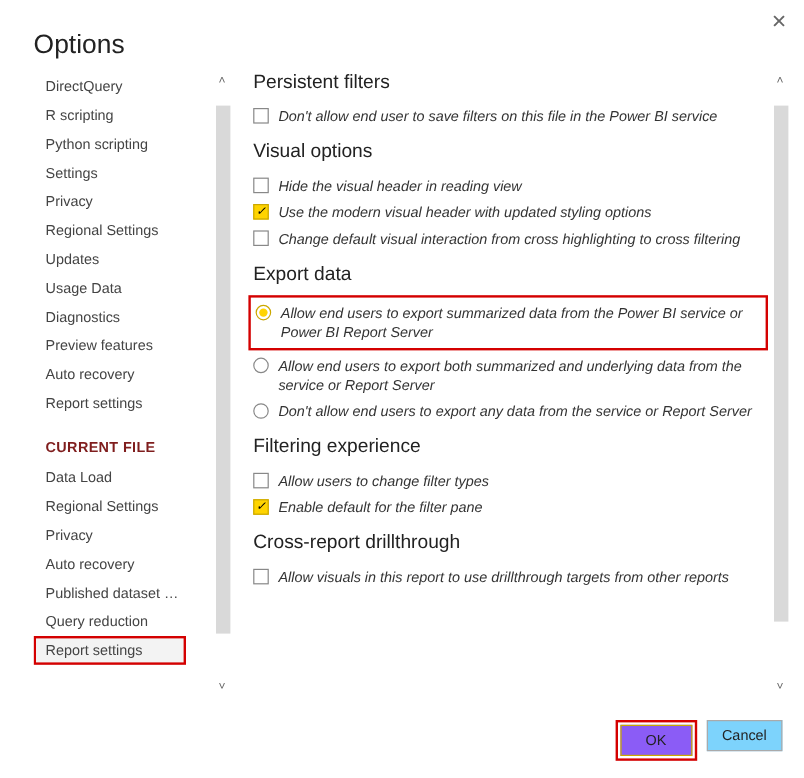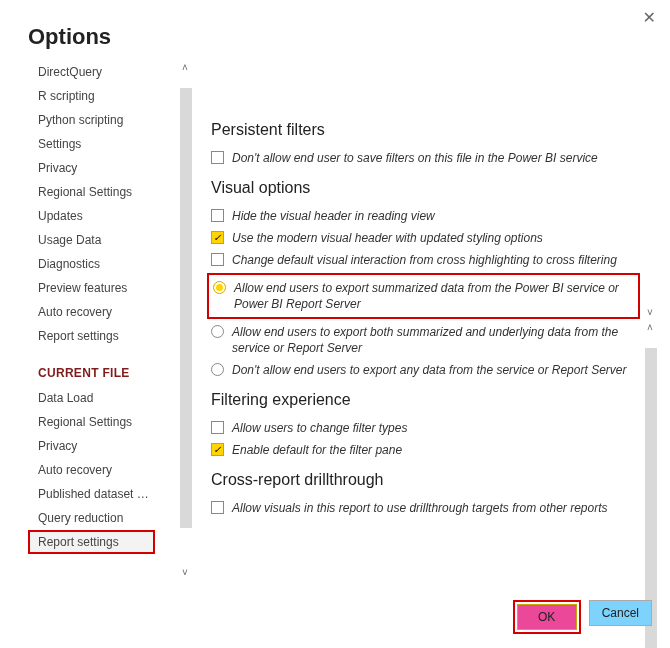--- a/index.html
+++ b/index.html
@@ -1,45 +1,45 @@
 <!DOCTYPE html>
 <html><head>
 <meta charset="utf-8">
 <style>
   * { box-sizing: border-box; }
   html,body { margin:0; padding:0; font-family: "Segoe UI", Arial, sans-serif; color:#222; background:#fff; }
   .window { width:670px; height:648px; position:relative; }
   .close-x { position:absolute; top:8px; right:14px; font-size:16px; color:#666; cursor:pointer; }
-  .title { font-size:22px; font-weight:700; padding:24px 0 10px 28px; color:#222; }
+  .title { font-size:22px; font-weight:400; padding:24px 0 10px 28px; color:#222; }
   .body { display:flex; height:520px; padding:0 12px 0 28px; }
   .sidebar { width:165px; position:relative; display:flex;gap:24px; }
   .side-list { flex:1; overflow:hidden; }
   .side-item { font-size:12px; color:#444; padding:5px 6px 5px 10px; line-height:14px; cursor:pointer; white-space:nowrap; overflow:hidden; text-overflow:ellipsis; }
   .side-header { font-size:12px; font-weight:600; color:#7f1d1d; padding:18px 12px 6px 10px; letter-spacing:.3px; }
   .side-selected { background:#f3f3f3; border:2.5px solid #d40000; padding:3px 4px 3px 8px; }
   .side-scroll { width:14px; background:#fff; position:relative; }
   .side-thumb { position:absolute; left:1px; width:12px; background:#d9d9d9; }
   .chev { position:absolute; left:3px; font-size:10px; color:#666; }
-  .content { flex:1; display:flex; margin-left:6px;align-items:center; }
+  .content { flex:1; display:flex; margin-left:6px; }
   .content-inner { flex:1; padding:0 8px 0 12px; overflow:hidden; }
   .section-h { font-size:16px; color:#222; margin:10px 0 8px 0; font-weight:400; }
   .section-h.first { margin-top:0; }
   .opt { display:flex; align-items:flex-start; gap:8px; font-size:12px; color:#333; padding:3px 0; line-height:16px;font-style:italic; }
   .cb { flex:0 0 13px; width:13px; height:13px; border:1px solid #888; margin-top:1px; display:flex; align-items:center; justify-content:center; font-size:10px; }
   .cb.checked { background:#ffd400; border-color:#caa700; color:#000; position:relative; }
   .cb.checked::after { content:"✓"; font-size:10px; line-height:10px; }
   .rb { flex:0 0 13px; width:13px; height:13px; border:1px solid #888; border-radius:50%; margin-top:1px; position:relative; }
   .rb.checked { border-color:#caa700; }
   .rb.checked::after { content:""; position:absolute; top:2px; left:2px; width:7px; height:7px; background:#ffd400; border-radius:50%; }
   .highlight-box { border:2.5px solid #d40000; padding:2px 4px; margin:2px -4px; }
   .content-scroll { width:14px; background:#fff; position:relative; }
   .c-thumb { position:absolute; left:1px; top:28px; width:12px; height:430px; background:#d9d9d9; }
   .footer { position:absolute; bottom:14px; right:18px; display:flex; gap:8px; }
   .btn { min-width:60px; height:26px; font-size:12px; border:1px solid #aaa; background:#7dd3fc; display:flex; align-items:center; justify-content:center; cursor:pointer; padding:0 12px; }
-  .btn.ok { background:#ec4899; border-color:#caa700; }
+  .btn.ok { background:#8b5cf6; border-color:#caa700; }
   .ok-wrap { border:2.5px solid #d40000; padding:2px; }
 </style>
 </head>
 <body>
 
 <div class="window">
   <div class="close-x">✕</div>
   <div class="title">Options</div>
 
   <div class="body">
@@ -90,20 +90,21 @@
         </div>
         <div class="opt">
           <span class="cb checked"></span>
           <span>Use the modern visual header with updated styling options</span>
         </div>
         <div class="opt">
           <span class="cb"></span>
           <span>Change default visual interaction from cross highlighting to cross filtering</span>
         </div>
 
+        <div class="section-h">Export data</div>
         <div class="highlight-box">
           <div class="opt">
             <span class="rb checked"></span>
             <span>Allow end users to export summarized data from the Power BI service or Power BI Report Server</span>
           </div>
         </div>
         <div class="opt">
           <span class="rb"></span>
           <span>Allow end users to export both summarized and underlying data from the service or Report Server</span>
         </div>

